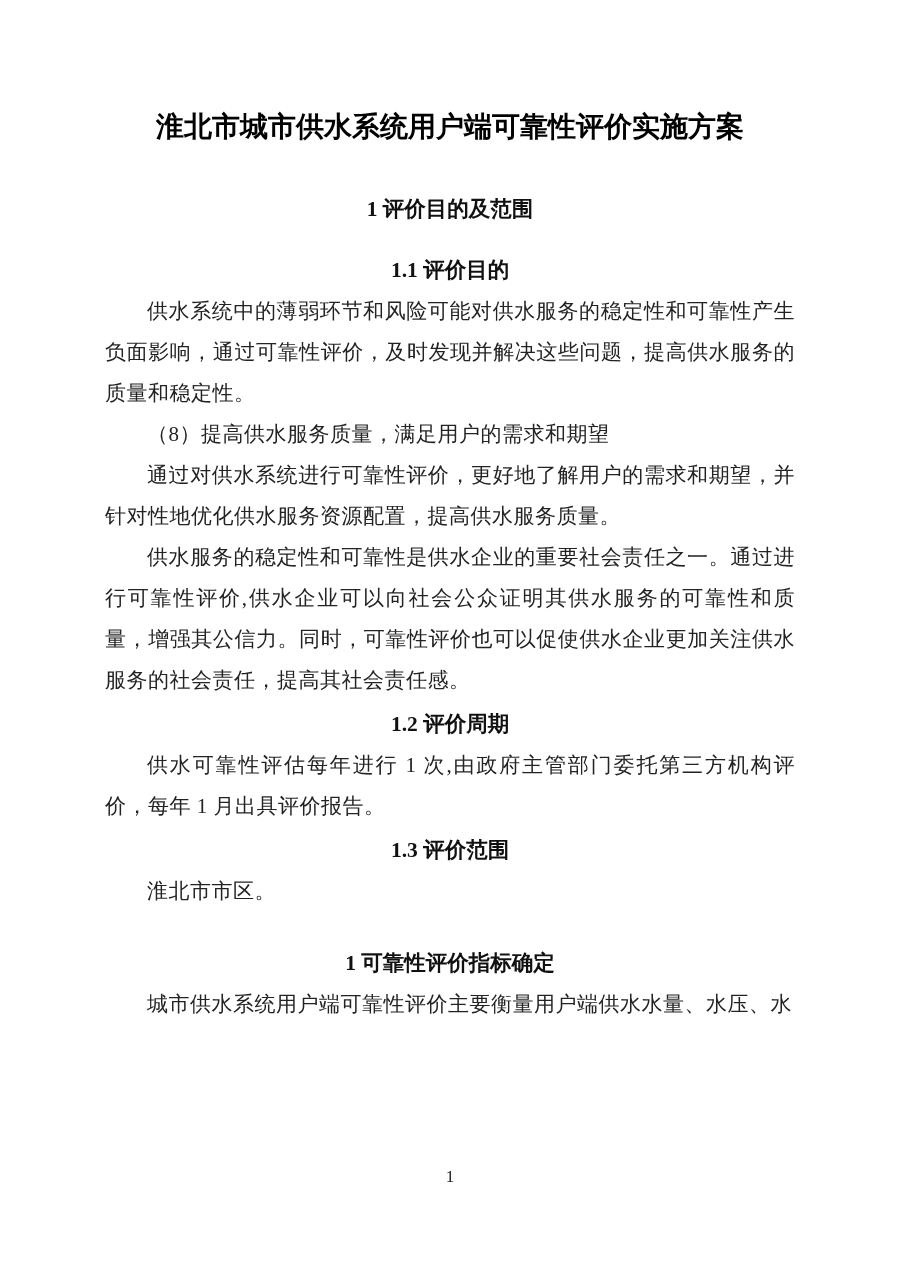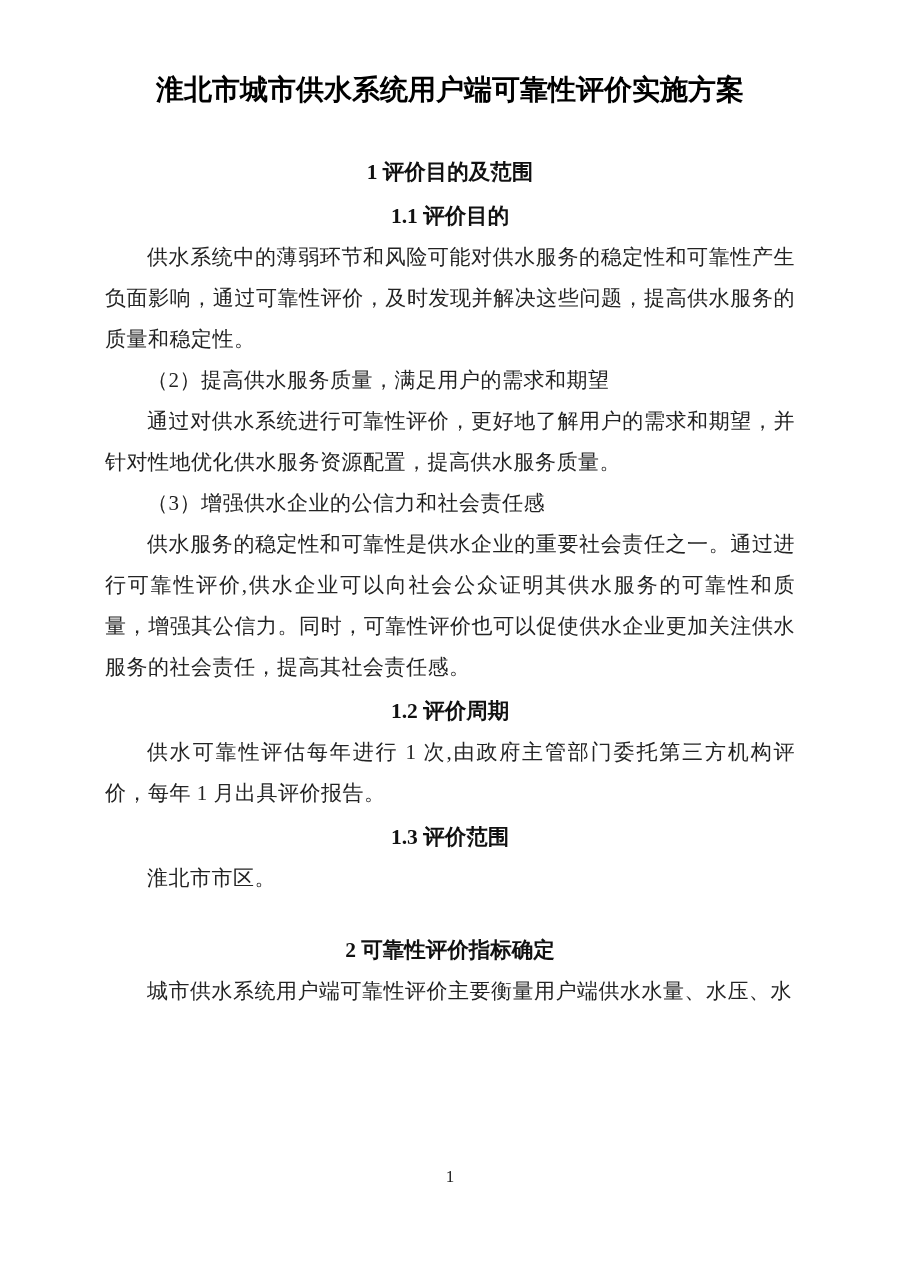--- a/index.html
+++ b/index.html
@@ -13,37 +13,37 @@
     height: 1272px;
     background: #ffffff;
     overflow: hidden;
     font-family: "Liberation Serif", "DejaVu Serif", serif;
     color: #1c1c1c;
   }
   .content {
     padding: 0 105px;
   }
   .doc-title {
-    padding-top: 72px;
+    padding-top: 109px;
     font-size: 28px;
     line-height: 36px;
     font-weight: 700;
     text-align: center;
     color: #000000;
     letter-spacing: 0px;
   }
   .h1, .h2 {
     font-size: 21.5px;
     line-height: 41px;
     font-weight: 700;
     color: #111111;
     text-align: center;
   }
   .h1-first { margin-top: 44px; }
-  .h2-tight { margin-top: 3px; }
+  .h2-tight { margin-top: 20px; }
   .h2-gap   { margin-top: 3px; }
   .h1-gap   { margin-top: 31px; }
   .para {
     font-size: 21px;
     line-height: 41px;
     text-align: justify;
     text-justify: inter-character;
     text-indent: 2em;
     letter-spacing: 0.5px;
     color: #232323;
@@ -68,36 +68,35 @@
 
     <div class="doc-title">淮北市城市供水系统用户端可靠性评价实施方案</div>
 
     <div class="h1 h1-first">1  评价目的及范围</div>
 
     <div class="h2 h2-tight">1.1  评价目的</div>
 
 
     <p class="para">供水系统中的薄弱环节和风险可能对供水服务的稳定性和可靠性产生负面影响，通过可靠性评价，及时发现并解决这些问题，提高供水服务的质量和稳定性。</p>
 
-    <p class="para">（2）提高供水服务质量，满足用户的需求和期望</p>
+    <p class="para">（8）提高供水服务质量，满足用户的需求和期望</p>
 
     <p class="para">通过对供水系统进行可靠性评价，更好地了解用户的需求和期望，并针对性地优化供水服务资源配置，提高供水服务质量。</p>
 
-    <p class="para">（3）增强供水企业的公信力和社会责任感</p>
 
     <p class="para">供水服务的稳定性和可靠性是供水企业的重要社会责任之一。通过进行可靠性评价,供水企业可以向社会公众证明其供水服务的可靠性和质量，增强其公信力。同时，可靠性评价也可以促使供水企业更加关注供水服务的社会责任，提高其社会责任感。</p>
 
     <div class="h2 h2-gap">1.2  评价周期</div>
 
     <p class="para">供水可靠性评估每年进行 1 次,由政府主管部门委托第三方机构评价，每年 1 月出具评价报告。</p>
 
     <div class="h2 h2-gap">1.3  评价范围</div>
 
     <p class="para">淮北市市区。</p>
 
-    <div class="h1 h1-gap">2  可靠性评价指标确定</div>
+    <div class="h1 h1-gap">1  可靠性评价指标确定</div>
 
     <p class="para">城市供水系统用户端可靠性评价主要衡量用户端供水水量、水压、水</p>
 
   </div>
 
   <div class="footer">1</div>
 </div>
 
 </body></html>

